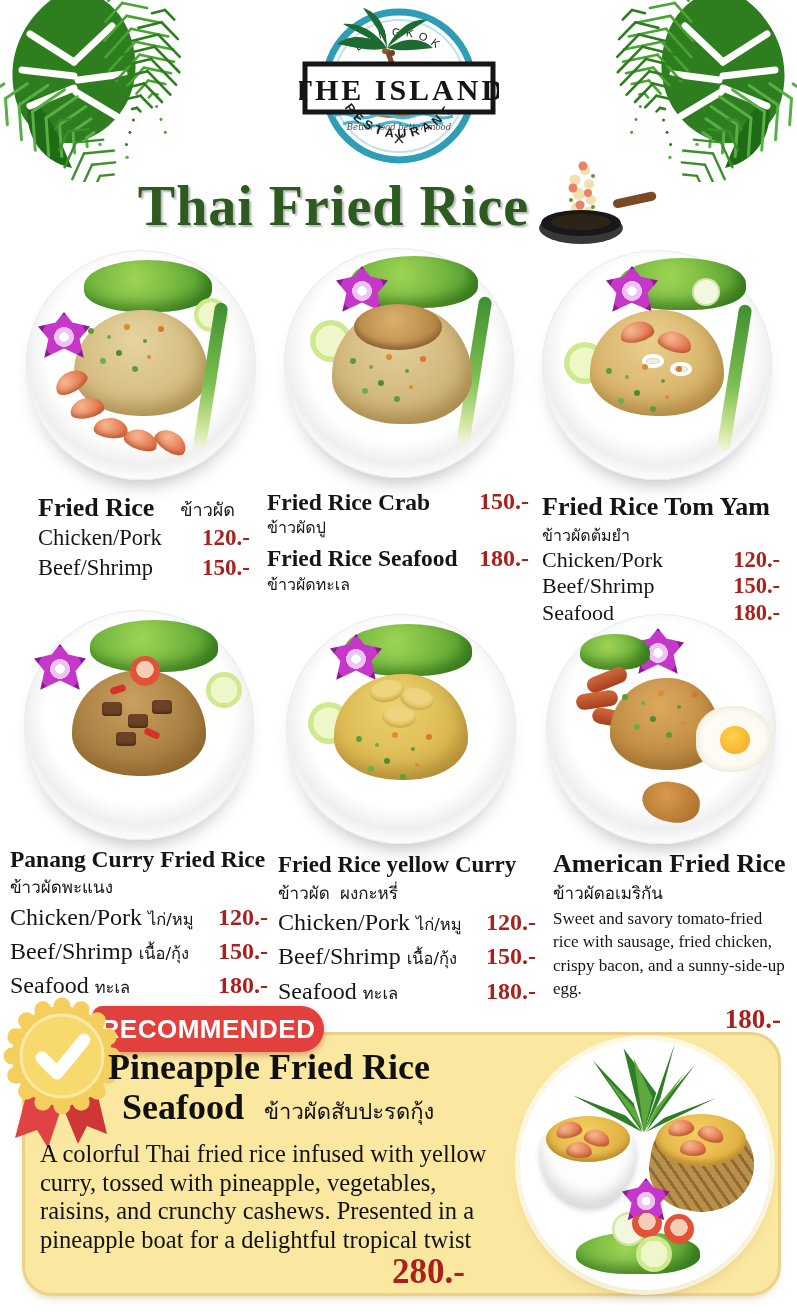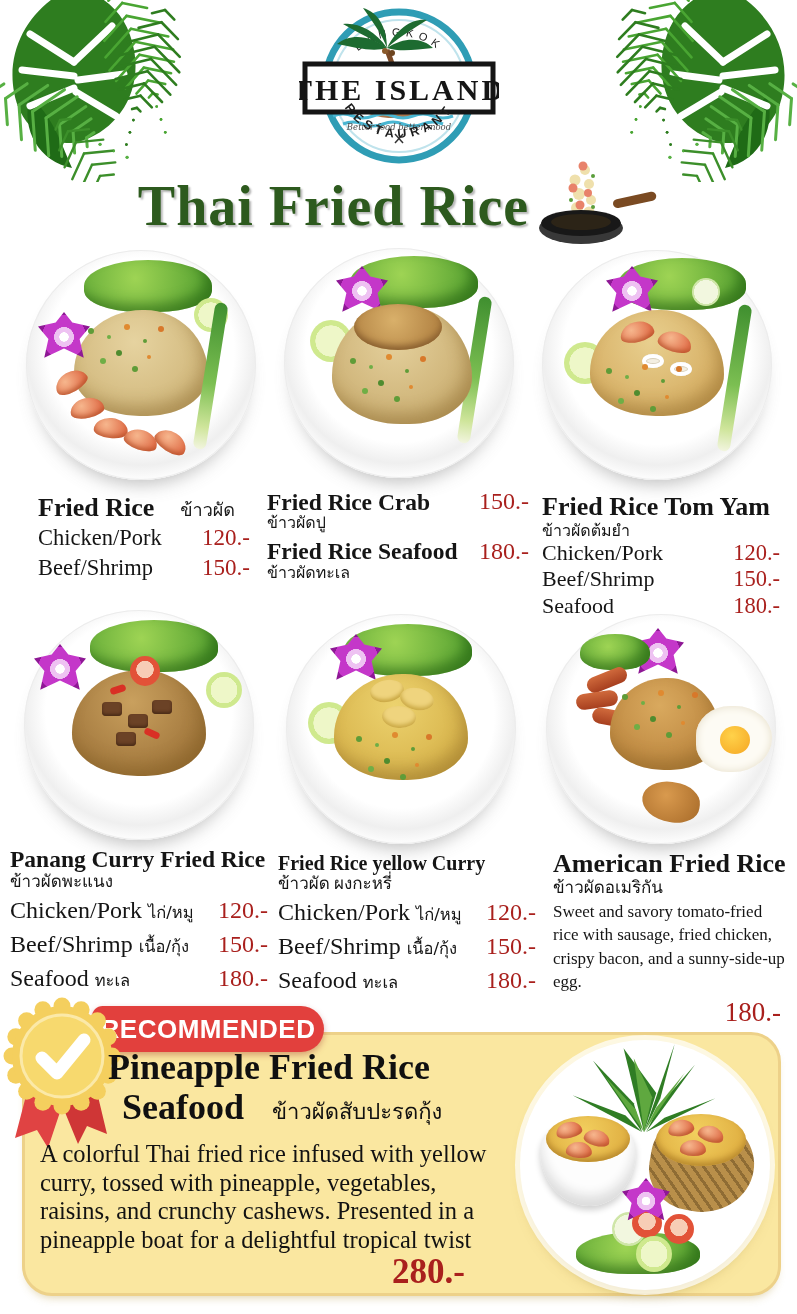--- a/index.html
+++ b/index.html
@@ -59,24 +59,24 @@
   .meat{width:20px;height:14px;border-radius:4px;background:#6b4226;box-shadow:inset 0 -2px 3px #4a2c17}
   .chili{width:16px;height:7px;border-radius:4px;background:#d93025}
   .chickslice{width:34px;height:22px;border-radius:50%;background:#efd47e;box-shadow:inset 0 -3px 4px #caa844}
   .crabtop{width:88px;height:46px;border-radius:50%;
            background:radial-gradient(circle at 45% 35%,#d9b06a,#a9783a);box-shadow:inset 0 -4px 6px #8a6030}
 
   
   .cell{position:absolute;line-height:1.2}
   .nm{font-weight:bold;font-size:26px}
   .th{font-family:"DejaVu Sans",sans-serif;font-size:18px;margin-left:26px;font-weight:normal}
-  .th-sub{display:block;font-family:Liberation Serif, serif;font-size:16px;line-height:1.1;margin-top:0}
+  .th-sub{display:block;font-family:Liberation Mono, monospace;font-size:16px;line-height:1.1;margin-top:7px}
   .vrow{display:flex;justify-content:space-between;align-items:baseline;font-size:22.5px;line-height:1.3}
   .vth{font-family:"DejaVu Sans",sans-serif;font-size:16.5px;margin-left:6px;flex:1}
-  .price{color:var(--price-red,#a9201d);font-weight:normal;font-size:23px;white-space:nowrap}
+  .price{color:var(--price-red,#a9201d);font-weight:bold;font-size:23px;white-space:nowrap}
   .c2row{display:flex;justify-content:space-between;align-items:flex-end;font-weight:bold;font-size:23.5px;line-height:1.05}
   .c2row .price{font-size:24px}
   .c3 .vrow{font-size:22px;line-height:1.18}
   .c3 .price{font-size:22.5px}
   .c45 .vrow{font-size:24px;line-height:1.3;margin-top:3px}
   .c45 .price{font-size:24px}
   .desc{font-size:17px;line-height:1.38;margin-top:3px}
   .c6price{text-align:right;padding-right:10px;margin-top:2px;font-size:27px}
 
   
@@ -84,21 +84,21 @@
          background:var(--panel-yellow,#fae7a0);border:3px solid var(--panel-border,#edd189);
          border-radius:30px;box-shadow:0 6px 10px -5px rgba(180,150,60,.45)}
   .pill{position:absolute;left:92px;top:1006px;width:232px;height:46px;
         background:var(--recommended-red,#e2403d);border-radius:12px 26px 26px 12px;
         display:flex;align-items:center;justify-content:center;color:#fff;
         font-family:"Liberation Sans",sans-serif;font-weight:bold;font-size:26px;letter-spacing:.5px;
         box-shadow:0 3px 6px rgba(150,30,30,.35)}
   .badge{position:absolute;left:2px;top:996px;width:122px;height:160px}
   .rec-title{position:absolute;left:108px;top:1048px;font-size:36px;font-weight:bold;color:#101010;line-height:1.1}
   .rec-title .line2{margin-left:14px}
-  .rec-title .th{font-size:22px;margin-left:28px}
+  .rec-title .th{font-size:22px;margin-left:20px}
   .rec-desc{position:absolute;left:40px;top:1140px;width:456px;font-size:24.5px;line-height:1.17;color:#121212}
   .rec-price{position:absolute;left:392px;top:1252px;width:186px;text-align:left;
              font-size:35px;font-weight:bold;color:var(--price-red,#a9201d)}
   .rec-photo{position:absolute;left:520px;top:1040px;width:250px;height:250px;border-radius:50%;background:#fff;
              box-shadow:0 0 0 5px rgba(255,255,255,.7), 0 8px 14px -6px rgba(150,120,40,.5)}
   .rec-photo>*{position:absolute}
   .crown{left:40px;top:2px;width:168px;height:92px}
   .wbowl{width:96px;height:80px;left:20px;top:86px;background:#fdfdfd;
          border-radius:24% 24% 48% 52%/32% 32% 70% 70%;
          box-shadow:inset 0 -10px 12px #ddd, 0 4px 6px rgba(0,0,0,.18)}
@@ -535,21 +535,21 @@
         <span class="price">150.-</span>
       </div>
     <div class="vrow">
         <span>Seafood</span>
         <span class="vth">ทะเล</span>
         <span class="price">180.-</span>
       </div>
   </section>
 
   <section class="cell c45" style="left:278px;top:851px;width:258px">
-    <div><span class="nm" style="font-size:20px">Fried Rice yellow Curry</span></div>
+    <div><span class="nm" style="font-size:23px">Fried Rice yellow Curry</span></div>
     <span class="th-sub" style="font-size:17px">ข้าวผัด ผงกะหรี่</span>
     <div class="vrow">
         <span>Chicken/Pork</span>
         <span class="vth">ไก่/หมู</span>
         <span class="price">120.-</span>
       </div>
     <div class="vrow">
         <span>Beef/Shrimp</span>
         <span class="vth">เนื้อ/กุ้ง</span>
         <span class="price">150.-</span>

